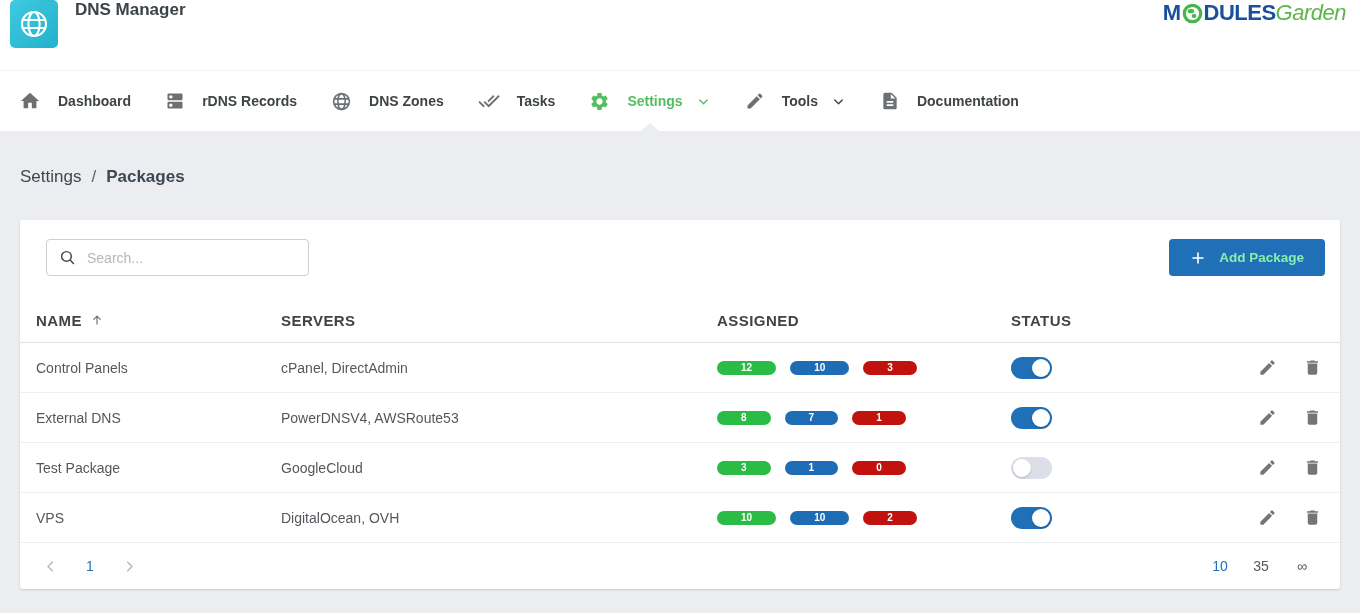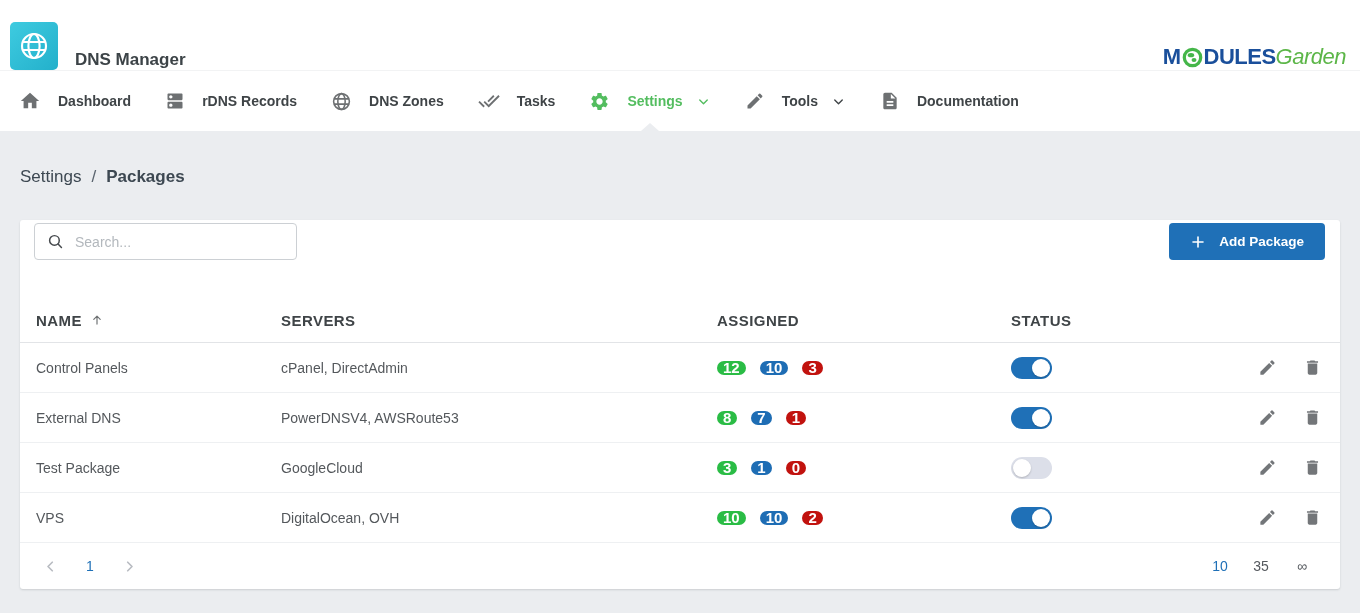--- a/index.html
+++ b/index.html
@@ -7,21 +7,21 @@
   body {
     font-family:"Liberation Sans", sans-serif;
     background:#ebedf0;
     color:#3f4447;
     overflow:hidden;
   }
   svg { display:block; }
 
   
   .app-header {
-    height:70px; background:#fff; display:flex; align-items:flex-end;
+    height:70px; background:#fff; display:flex; align-items:flex-start;
     padding:0 14px 0 10px;
   }
   .app-logo {
     width:48px; height:48px; border-radius:5px;
     background:linear-gradient(135deg,#3ecbe0,#23b0cb);
     display:flex; align-items:center; justify-content:center;
   }
   .app-title { margin-left:17px; font-size:17px; font-weight:700; color:#3c4347; }
   .brand { margin-left:auto; display:flex; align-items:center; }
   .brand-strong { font-size:22px; font-weight:800; letter-spacing:-0.5px; color:var(--brand_blue,#1a4f9b); }
@@ -53,52 +53,52 @@
   .breadcrumb { margin-top:36px; font-size:17px; color:#3d4852; display:flex; gap:10px; align-items:center; }
   .crumb { font-weight:500; cursor:pointer; }
   .crumb.current { font-weight:700; cursor:default; }
   .crumb-sep { color:#5a646e; font-weight:400; }
 
   .card {
     margin-top:33px; background:#fff; border-radius:3px;
     box-shadow:0 1px 2px rgba(60,64,67,.18);
     height:369px;
   }
-  .card-top { height:78px; padding:3px 15px 0 14px; display:flex; justify-content:space-between; }
+  .card-top { height:78px; padding:19px 15px 0 14px; display:flex; justify-content:space-between;margin-left:12px; }
   .search-box {
     width:263px; height:37px; border:1px solid #ccd0d4; border-radius:4px;
     display:flex; align-items:center; padding:0 10px 0 12px; gap:11px; background:#fff;
   }
   .search-box .search-icon { color:#44484c; flex:none; }
   .search-box input {
     border:none; outline:none; flex:1; font-family:inherit; font-size:14px; color:#3c4347; background:transparent;
   }
   .search-box input::placeholder { color:#b3b8bd; }
   .add-btn {
     height:37px; border:none; border-radius:4px; background:var(--accent_blue,#1f70b7);
-    color:#ffffff; font-family:inherit; font-size:13.5px; font-weight:700;
+    color:#86efac; font-family:inherit; font-size:13.5px; font-weight:700;
     display:flex; align-items:center; gap:13px; padding:0 21px; cursor:pointer;
   }
 
   .grid-row {
     display:grid; grid-template-columns:245px 416px 294px 230px 1fr;
     align-items:center; padding-left:16px; padding-right:18px;
   }
   .thead { height:45px; border-bottom:1px solid #e2e4e7; font-size:15px; font-weight:700;
            letter-spacing:.45px; color:#3f4447; }
   .th { display:flex; align-items:center; gap:8px; }
   .pad-col { padding-left:20px; }
   .sort-icon { color:#6d7072; }
 
   .trow { height:50px; border-bottom:1px solid #eef0f2; font-size:14px; color:#54585c; }
   .cell-badges { display:flex; gap:14px; align-items:center; }
   .badge {
-    min-width:20px; height:14px; padding:0 6px; border-radius:10px;
+    min-width:20px; height:14px; padding:0 24px; border-radius:10px;
     display:inline-flex; align-items:center; justify-content:center;
-    color:#fff; font-size:15px; font-weight:700;
+    color:#fff; font-size:10px; font-weight:700;
   }
   .badge.green { background:var(--badge_green,#2abc45); }
   .badge.blue  { background:var(--badge_blue,#1e6db4); }
   .badge.red   { background:var(--badge_red,#c1120e); }
 
   .toggle { width:41px; height:22px; border-radius:11px; position:relative; cursor:pointer; }
   .toggle.on  { background:var(--accent_blue,#1f70b7); }
   .toggle.off { background:#dcdfe9; }
   .toggle .knob {
     position:absolute; top:2px; width:18px; height:18px; border-radius:50%; background:#fff;

